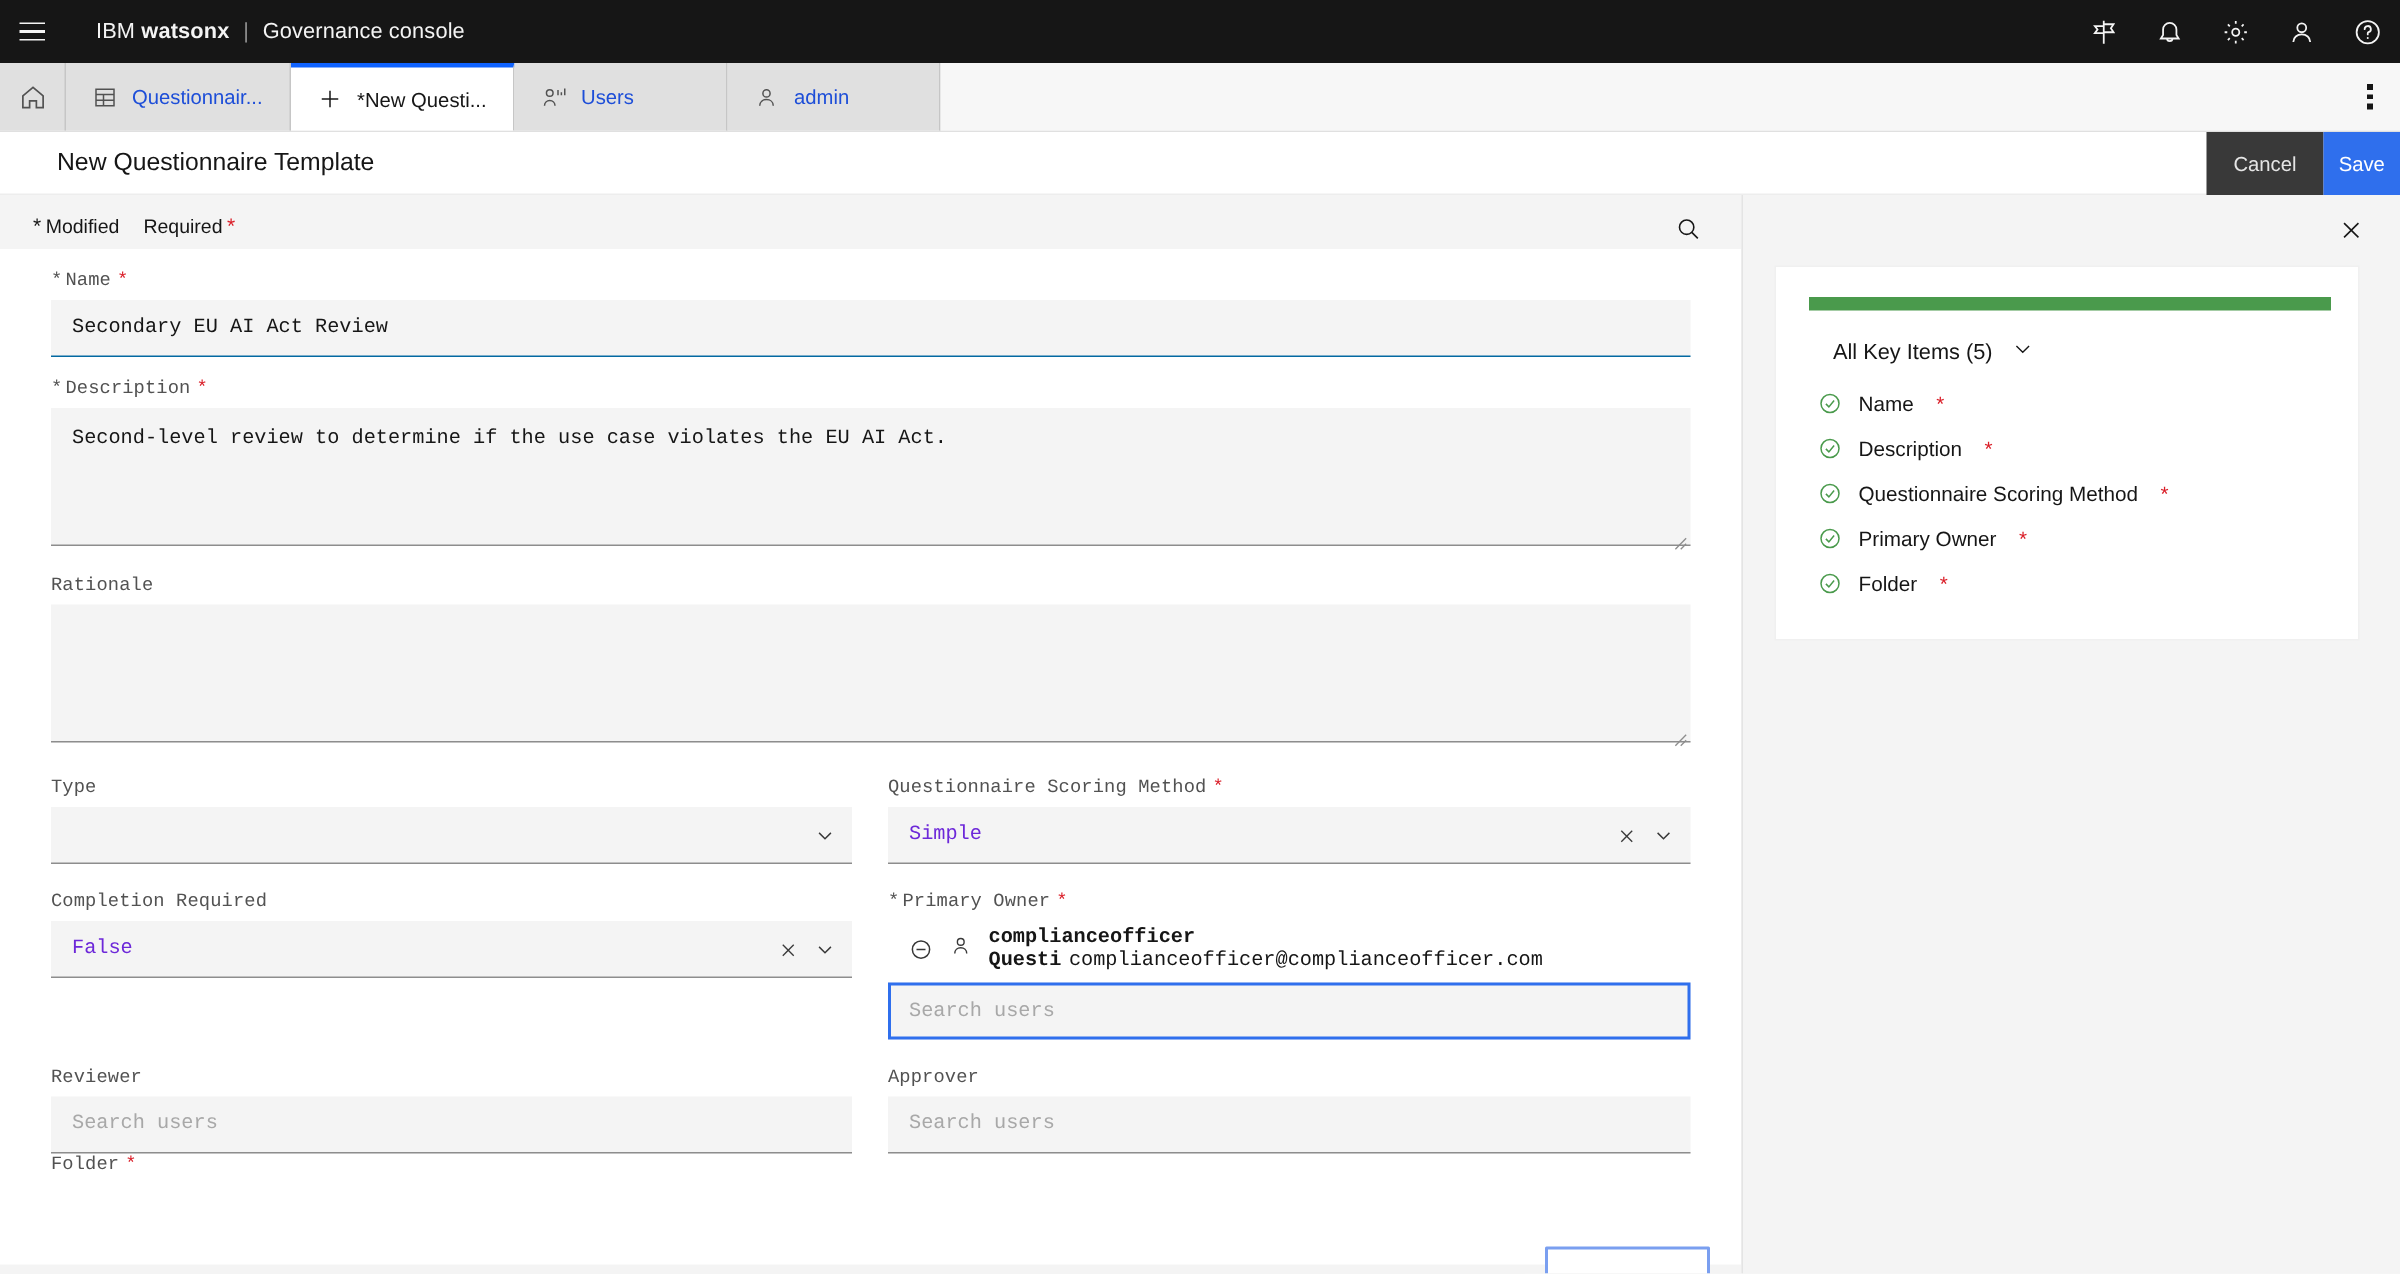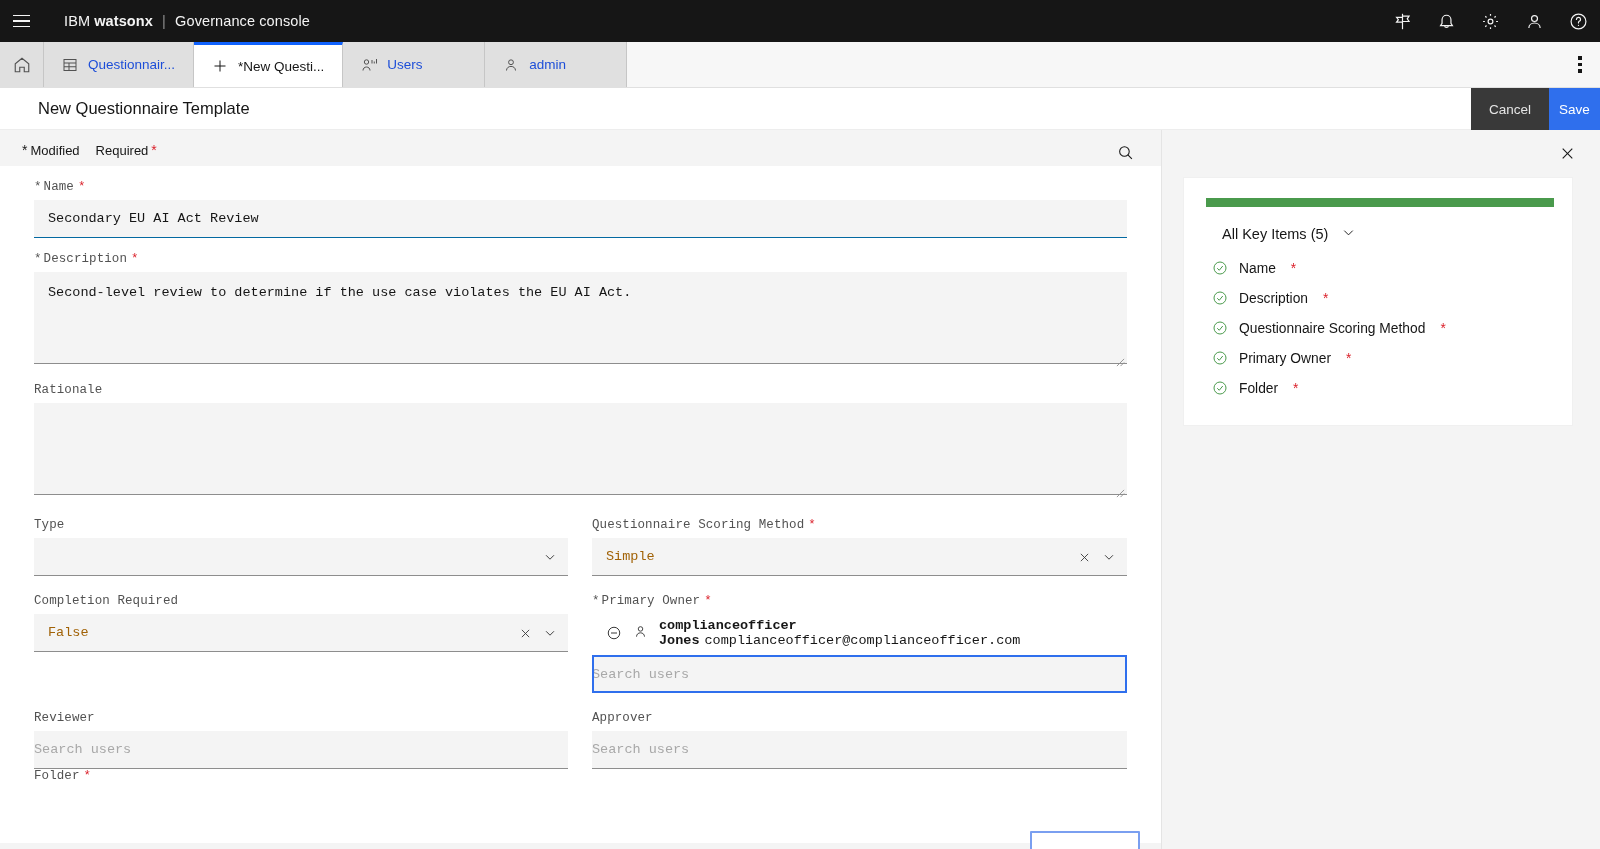--- a/index.html
+++ b/index.html
@@ -124,39 +124,39 @@
   }
   .ta-wrap { position: relative; }
 
   .two-col { display: flex; gap: 24px; margin-top: 18px; }
   .col { flex: 1; min-width: 0; }
   .col-left { max-width: 534px; }
 
   .select-box {
     position: relative; width: 100%; height: 38px; background: #f4f4f4;
     border-bottom: 1px solid #8d8d8d; display: flex; align-items: center;
-    padding: 0 14px; font-size: 13.5px; color: #a16207; cursor: pointer;
+    padding: 0 14px; font-size: 13.5px; color: #6d28d9; cursor: pointer;
   }
   .select-icons {
     position: absolute; right: 11px; top: 0; height: 38px;
     display: flex; align-items: center; gap: 11px;
   }
   .sel-x, .sel-chev { display: flex; align-items: center; cursor: pointer; }
 
   .owner-chip {
     display: flex; align-items: center; gap: 11px; font-size: 13.5px;
     color: #161616; padding: 4px 0 7px 14px;
   }
   .owner-name { font-weight: 700; }
   .owner-email { font-weight: 400; color: #161616; margin-left: 5px; }
   .chip-remove { display: flex; align-items: center; cursor: pointer; }
 
   .search-users-input {
     width: 100%; height: 38px; background: #f4f4f4; border: none;
-    padding: 0 0; font-size: 13.5px; color: #737373; font-family: inherit;
+    padding: 0 14px; font-size: 13.5px; color: #737373; font-family: inherit;
     border-bottom: 1px solid #8d8d8d;
   }
   .search-users-input::placeholder { color: #a8a8a8; }
   .focused-input {
     outline: 2px solid #2f6fed; outline-offset: -2px; border-bottom: none;
     background: #f4f4f4;
   }
 
   .folder-row { }
   .bottom-blue {
@@ -429,21 +429,21 @@
                   <line x1="10" y1="16" x2="22" y2="16"></line>
               </svg>
             </span>
             <span>
               <svg width="15" height="15" viewBox="0 0 32 32" fill="none" stroke="#393939" stroke-width="2">
                 <circle cx="16" cy="10.5" r="4.8"></circle>
                 <path d="M7.5 27c0-5 3.8-8.2 8.5-8.2s8.5 3.2 8.5 8.2"></path>
               </svg>
             </span>
             <span>
-              <span class="owner-name">complianceofficer Jones</span><span class="owner-email">complianceofficer@complianceofficer.com</span>
+              <span class="owner-name">complianceofficer Questi</span><span class="owner-email">complianceofficer@complianceofficer.com</span>
             </span>
           </div>
           <input class="search-users-input focused-input" placeholder="Search users" style="">
         </div>
       </div>
 
       <div class="two-col">
         <div class="col col-left">
           <label class="field-label">Reviewer</label>
           <input class="search-users-input" placeholder="Search users" style="">

